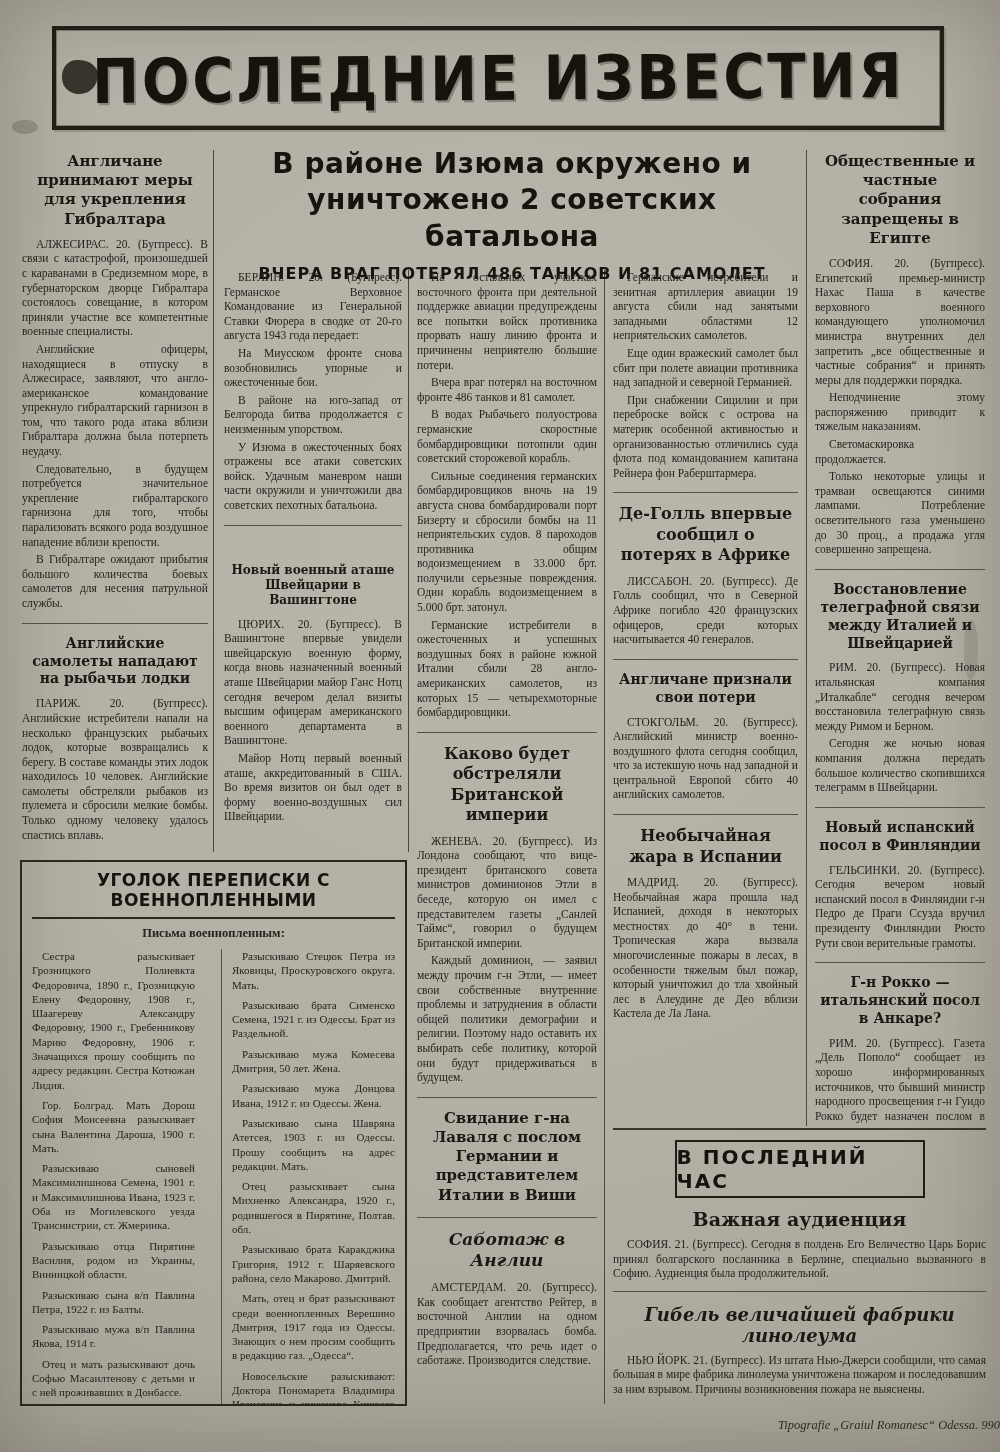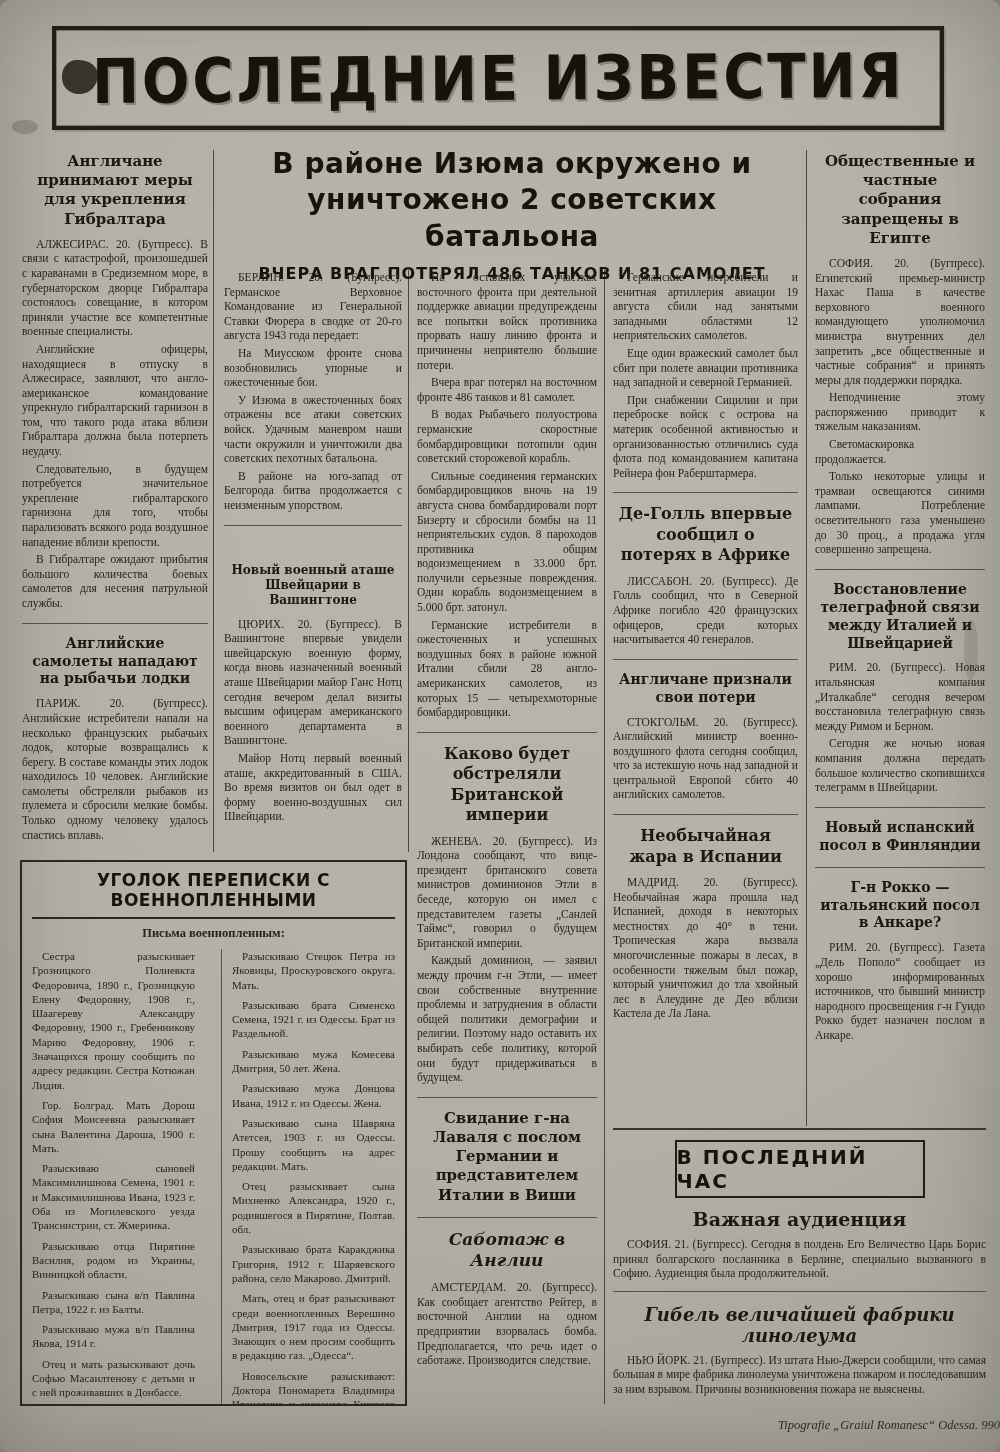--- a/index.html
+++ b/index.html
@@ -3,21 +3,20 @@
 <meta charset="utf-8">
 <style>
   * { margin:0; padding:0; box-sizing:border-box; }
   html,body { background:#84817a; }
   .page{
     position:relative; width:1000px; height:1452px; margin:0 auto;
     background: radial-gradient(ellipse 120% 80% at 50% 35%, #b9b6ab 0%, #b2afa4 55%, #a3a095 100%);
     font-family:"Liberation Serif","DejaVu Serif",serif;
     color:#26241c; overflow:hidden;
     box-shadow: inset 0 0 90px rgba(55,50,38,.3);
-    border-radius: 10px;
   }
   .stain{ position:absolute; background:#3a362c; opacity:.25; border-radius:50% 45% 55% 50%/45% 55% 50% 50%; }
 
   
   .masthead{
     position:absolute; left:52px; top:26px; width:892px; height:104px;
     border:4px solid #211e16; display:flex; align-items:center; justify-content:center;
     box-shadow: inset 0 0 0 1px rgba(33,30,22,.35), 2px 2px 0 rgba(33,30,22,.18);
   }
   .masthead-title{
@@ -129,22 +128,22 @@
   <section class="center-top">
     <h1 class="main-headline">В районе Изюма окружено и уничтожено 2 советских батальона</h1>
     <div class="sub-headline">ВЧЕРА ВРАГ ПОТЕРЯЛ 486 ТАНКОВ И 81 САМОЛЕТ</div>
   </section>
 
   <section class="col" style="left:224px; top:270px; width:178px; height:582px;">
     <article class="article">
       <div>
           <p class="para">БЕРЛИН. 20. (Бугпресс). Германское Верховное Командование из Генеральной Ставки Фюрера в сводке от 20-го августа 1943 года передает:</p>
           <p class="para">На Миусском фронте снова возобновились упорные и ожесточенные бои.</p>
+          <p class="para">В районе на юго-запад от Белгорода битва продолжается с неизменным упорством.</p>
           <p class="para">У Изюма в ожесточенных боях отражены все атаки советских войск. Удачным маневром наши части окружили и уничтожили два советских пехотных батальона.</p>
-          <p class="para">В районе на юго-запад от Белгорода битва продолжается с неизменным упорством.</p>
         </div>
     </article>
     <article class="article">
       <h2 class="headline" style="font-size:12px;margin-top:28px;">Новый военный аташе Швейцарии в Вашингтоне</h2>
       <div>
           <p class="para">ЦЮРИХ. 20. (Бугпресс). В Вашингтоне впервые увидели швейцарскую военную форму, когда вновь назначенный военный аташе Швейцарии майор Ганс Нотц сегодня вечером делал визиты высшим офицерам американского военного департамента в Вашингтоне.</p>
           <p class="para">Майор Нотц первый военный аташе, аккредитованный в США. Во время визитов он был одет в форму военно-воздушных сил Швейцарии.</p>
         </div>
     </article>
   </section>
@@ -217,20 +216,23 @@
     </article>
     <article class="article">
       <h2 class="headline small">Восстановление телеграфной связи между Италией и Швейцарией</h2>
       <div>
           <p class="para">РИМ. 20. (Бугпресс). Новая итальянская компания „Италкабле“ сегодня вечером восстановила телеграфную связь между Римом и Берном.</p>
           <p class="para">Сегодня же ночью новая компания должна передать большое количество скопившихся телеграмм в Швейцарии.</p>
         </div>
     </article>
     <article class="article">
       <h2 class="headline small">Новый испанский посол в Финляндии</h2>
+      <div>
+          <p class="para">ГЕЛЬСИНКИ. 20. (Бугпресс). Сегодня вечером новый испанский посол в Финляндии г-н Педро де Праги Ссузда вручил президенту Финляндии Рюсто Рути свои верительные грамоты.</p>
+        </div>
     </article>
     <article class="article">
       <h2 class="headline small">Г-н Рокко — итальянский посол в Анкаре?</h2>
       <div>
           <p class="para">РИМ. 20. (Бугпресс). Газета „Дель Пополо“ сообщает из хорошо информированных источников, что бывший министр народного просвещения г-н Гуидо Рокко будет назначен послом в Анкаре.</p>
         </div>
     </article>
   </section>
 
   <section class="pow-box">

